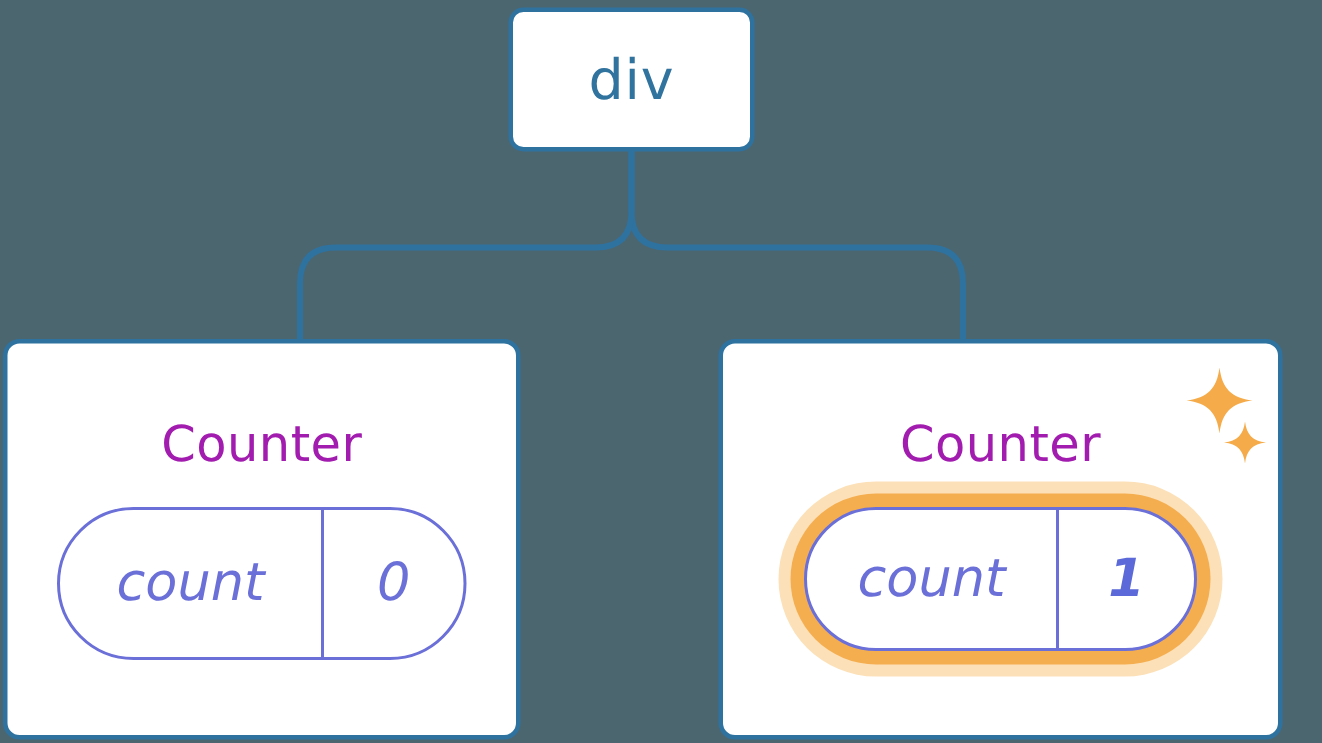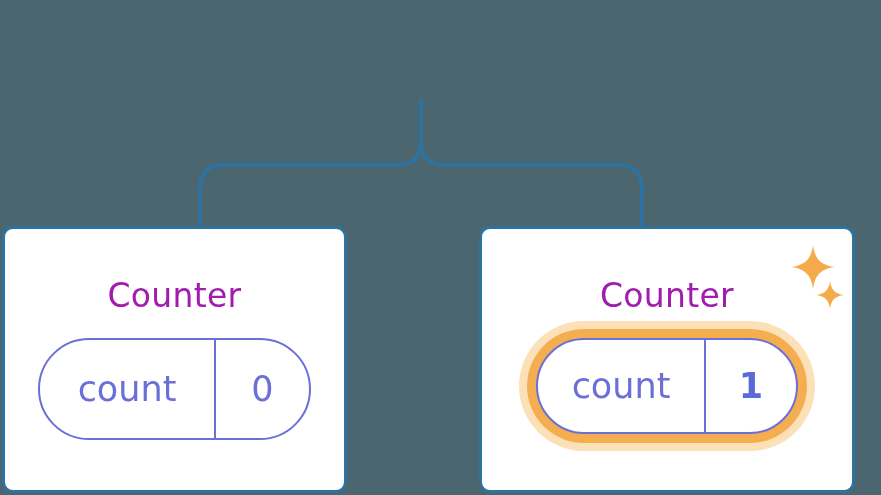--- a/index.html
+++ b/index.html
@@ -82,20 +82,21 @@
   .pill {
     position: relative;
     display: flex;
     align-items: stretch;
     border: 2px solid #6b6fd8;
     border-radius: 999px;
     background: #ffffff;
     box-sizing: border-box;
     height: 102px;
     z-index: 2;
+    font-style: italic;
   }
   .pill-left {
     width: 273px;
   }
   .pill-right {
     width: 262px;
     height: 96px;
     border-width: 2px;
   }
 
@@ -176,20 +177,23 @@
              L618 165
              Q642 165 642 189
              L642 228" stroke="#2e72a0" stroke-width="4" stroke-linecap="round" fill="none"></path>
     <path d="M421 101 L421 141
              Q421 165 397 165
              L224 165
              Q200 165 200 189
              L200 228" stroke="#2e72a0" stroke-width="4" stroke-linecap="round" fill="none"></path>
   </svg>
 
+  <div class="node node-root">
+    <span class="node-root-label">div</span>
+  </div>
 
   <div class="node node-child node-child-left">
     <div class="component-title">Counter</div>
 
     <div class="pill-wrap">
       <div class="pill pill-left">
         <div class="pill-cell pill-key">count</div>
         <div class="pill-divider"></div>
         <div class="pill-cell pill-value">0</div>
       </div>

